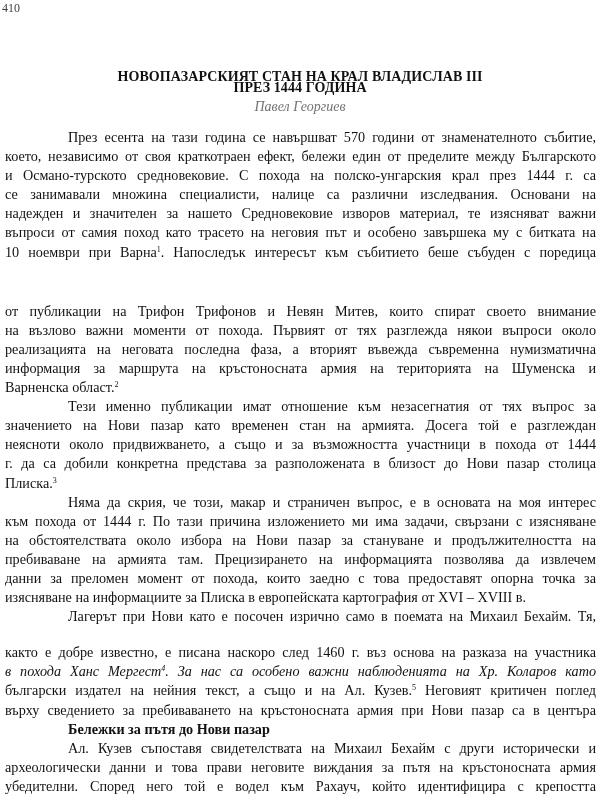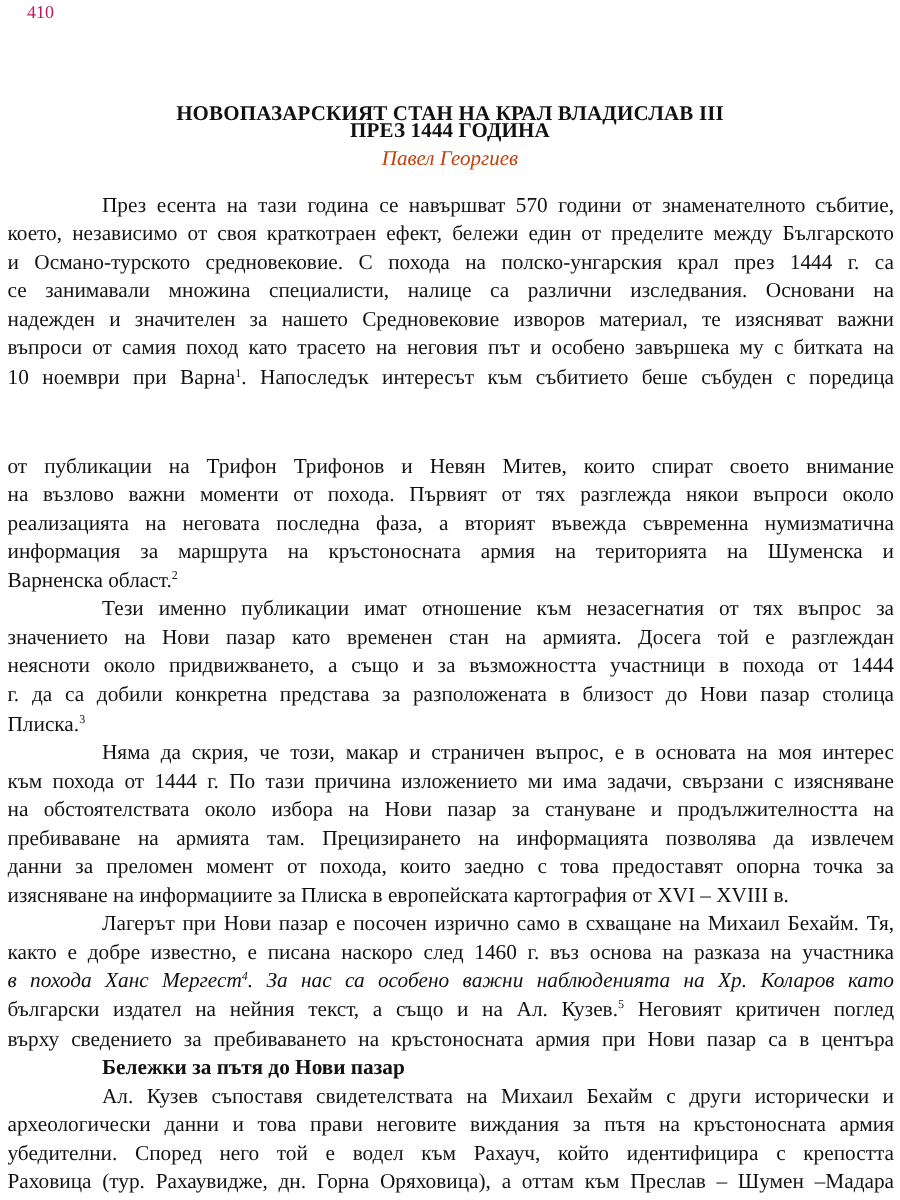--- a/index.html
+++ b/index.html
@@ -10,24 +10,24 @@
   body {
     width: 600px;
     height: 800px;
     overflow: hidden;
     position: relative;
     font-family: "Liberation Serif", "DejaVu Serif", serif;
     color: #111;
   }
   .page-number {
     position: absolute;
-    left: 18px;
+    left: 2px;
     top: 1px;
     font-size: 12px;
-    color: #be185d;
+    color: #404040;
   }
   .title {
     position: absolute;
     left: 0;
     width: 600px;
     text-align: center;
     font-weight: bold;
     font-size: 14px;
     letter-spacing: 0.1px;
     color: #111;
@@ -36,21 +36,21 @@
   .title.l1 { top: 37px; }
   .title.l2 { top: 48px; }
   .author {
     position: absolute;
     top: 99px;
     left: 0;
     width: 600px;
     text-align: center;
     font-style: italic;
     font-size: 14px;
-    color: #c2410c;
+    color: #737373;
   }
   .body-text {
     position: absolute;
     left: 5px;
     top: 128px;
     width: 591px;
   }
   .line {
     height: 19.1px;
     line-height: 19.1px;
@@ -103,22 +103,22 @@
     <div class="line" style="white-space: normal; height: 19.1px; overflow: hidden;"><span>значението на Нови пазар като временен стан на армията. Досега той е разглеждан</span></div>
     <div class="line" style="white-space: normal; height: 19.1px; overflow: hidden;"><span>неясноти около придвижването, а също и за възможността участници в похода от 1444</span></div>
     <div class="line" style="white-space: normal; height: 19.1px; overflow: hidden;"><span>г. да са добили конкретна представа за разположената в близост до Нови пазар столица</span></div>
     <div class="line last"><span>Плиска.</span><sup>3</sup></div>
     <div class="line indent" style="white-space: normal; height: 19.1px; overflow: hidden;"><span>Няма да скрия, че този, макар и страничен въпрос, е в основата на моя интерес</span></div>
     <div class="line" style="white-space: normal; height: 19.1px; overflow: hidden;"><span>към похода от 1444 г. По тази причина изложението ми има задачи, свързани с изясняване</span></div>
     <div class="line" style="white-space: normal; height: 19.1px; overflow: hidden;"><span>на обстоятелствата около избора на Нови пазар за стануване и продължителността на</span></div>
     <div class="line" style="white-space: normal; height: 19.1px; overflow: hidden;"><span>пребиваване на армията там. Прецизирането на информацията позволява да извлечем</span></div>
     <div class="line" style="white-space: normal; height: 19.1px; overflow: hidden;"><span>данни за преломен момент от похода, които заедно с това предоставят опорна точка за</span></div>
     <div class="line last"><span>изясняване на информациите за Плиска в европейската картография от XVI – XVIII в.</span></div>
-    <div class="line indent" style="white-space: normal; height: 19.1px; overflow: hidden;"><span>Лагерът при Нови пазар е посочен изрично само в схващане на Михаил Бехайм. Тя,</span></div>
-    <div class="line" style="white-space: normal; height: 19.1px; overflow: hidden;"><span>както е добре известно, е писана наскоро след 1460 г. въз основа на разказа на участника</span></div>
+    <div class="line indent" style="white-space: normal; height: 19.1px; overflow: hidden;"><span>Лагерът при Нови като е посочен изрично само в поемата на Михаил Бехайм. Тя,</span></div>
+    <div class="line" style="white-space: normal; height: 19.1px; overflow: hidden; margin-top: 17px;"><span>както е добре известно, е писана наскоро след 1460 г. въз основа на разказа на участника</span></div>
     <div class="line" style="white-space: normal; height: 19.1px; overflow: hidden; font-style: italic;"><span>в похода Ханс Мергест</span><sup>4</sup><span>. За нас са особено важни наблюденията на Хр. Коларов като</span></div>
     <div class="line" style="white-space: normal; height: 19.1px; overflow: hidden;"><span>български издател на нейния текст, а също и на Ал. Кузев.</span><sup>5</sup><span> Неговият критичен поглед</span></div>
     <div class="line" style="white-space: normal; height: 19.1px; overflow: hidden;"><span>върху сведението за пребиваването на кръстоносната армия при Нови пазар са в центъра</span></div>
     <div class="line indent heading"><span>Бележки за пътя до Нови пазар</span></div>
     <div class="line indent" style="white-space: normal; height: 19.1px; overflow: hidden;"><span>Ал. Кузев съпоставя свидетелствата на Михаил Бехайм с други исторически и</span></div>
     <div class="line" style="white-space: normal; height: 19.1px; overflow: hidden;"><span>археологически данни и това прави неговите виждания за пътя на кръстоносната армия</span></div>
     <div class="line" style="white-space: normal; height: 19.1px; overflow: hidden;"><span>убедителни. Според него той е водел към Рахауч, който  идентифицира с крепостта</span></div>
     <div class="line" style="white-space: normal; height: 19.1px; overflow: hidden;"><span>Раховица (тур. Рахаувидже, дн. Горна Оряховица), а оттам към Преслав – Шумен –Мадара</span></div>
     <div class="line" style="white-space: normal; height: 19.1px; overflow: hidden;"><span>– Провадия – Петрич (кале) – Варна.</span><sup>6</sup><span> Кузев отхвърля утвърдилото се схващане (на Ат.</span></div>
   </div>

